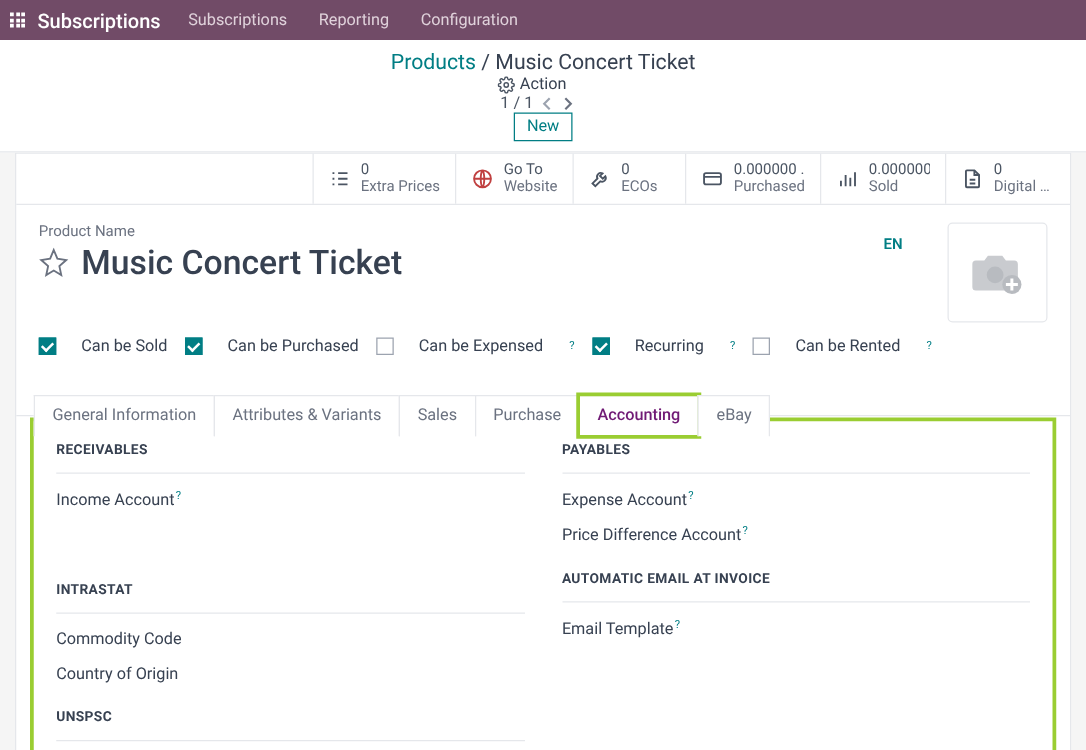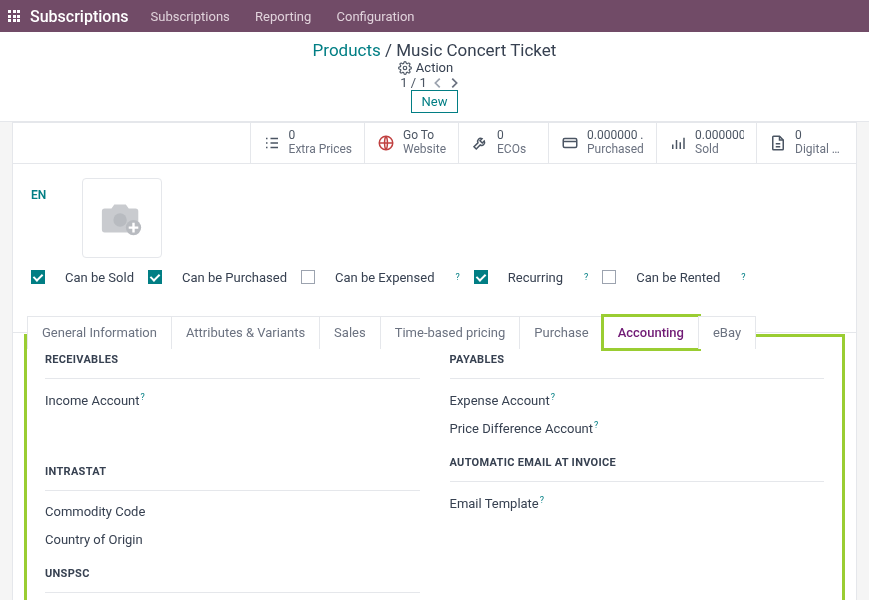--- a/index.html
+++ b/index.html
@@ -164,20 +164,29 @@
             <path d="M9 13h6M9 17h6"></path>
           </svg>
         <div class="stattext">
             <span class="num">0</span>
             <span class="lbl">Digital Fil…</span>
           </div>
       </div>
     </div>
 
     <div class="product-head">
+      <div class="product-left">
+        <div class="pname-label">Product Name</div>
+        <div class="pname-row">
+          <svg class="star-icon" width="24" height="24" viewBox="0 0 24 24" fill="none" stroke="#6b7280" stroke-width="1.5">
+              <path d="M12 2l2.9 6.9L22 10l-5.5 4.9L18 22l-6-3.6L6 22l1.5-7.1L2 10l7.1-1.1z"></path>
+            </svg>
+          <div class="pname">Music Concert Ticket</div>
+        </div>
+      </div>
       <div class="lang">EN</div>
       <div class="image-box">
         <svg width="46" height="40" viewBox="0 0 48 40" fill="#c9cbcf">
             <path d="M6 10h7l3-4h12l3 4h7a3 3 0 0 1 3 3v19a3 3 0 0 1-3 3H6a3 3 0 0 1-3-3V13a3 3 0 0 1 3-3z"></path>
             <circle cx="22" cy="22" r="7" fill="#b8bbc0"></circle>
             <circle cx="36" cy="30" r="8" fill="#b8bbc0"></circle>
             <path d="M36 25v10M31 30h10" stroke="#fff" stroke-width="2.5"></path>
           </svg>
       </div>
     </div>
@@ -205,21 +214,20 @@
           <span class="chkbox"></span>
           <span>Can be Rented</span>
           <sup class="help">?</sup>
         </label>
     </div>
 
     <div class="tabbar">
       <div class="tab">General Information</div>
       <div class="tab">Attributes &amp; Variants</div>
       <div class="tab">Sales</div>
-      <div class="tab">Time-based pricing</div>
       <div class="tab">Purchase</div>
       <div class="tab active hl">Accounting</div>
       <div class="tab">eBay</div>
     </div>
 
     <div class="tabcontent">
       <div class="cols">
         <div class="col">
           <div class="section-title">RECEIVABLES</div>
             <hr>

